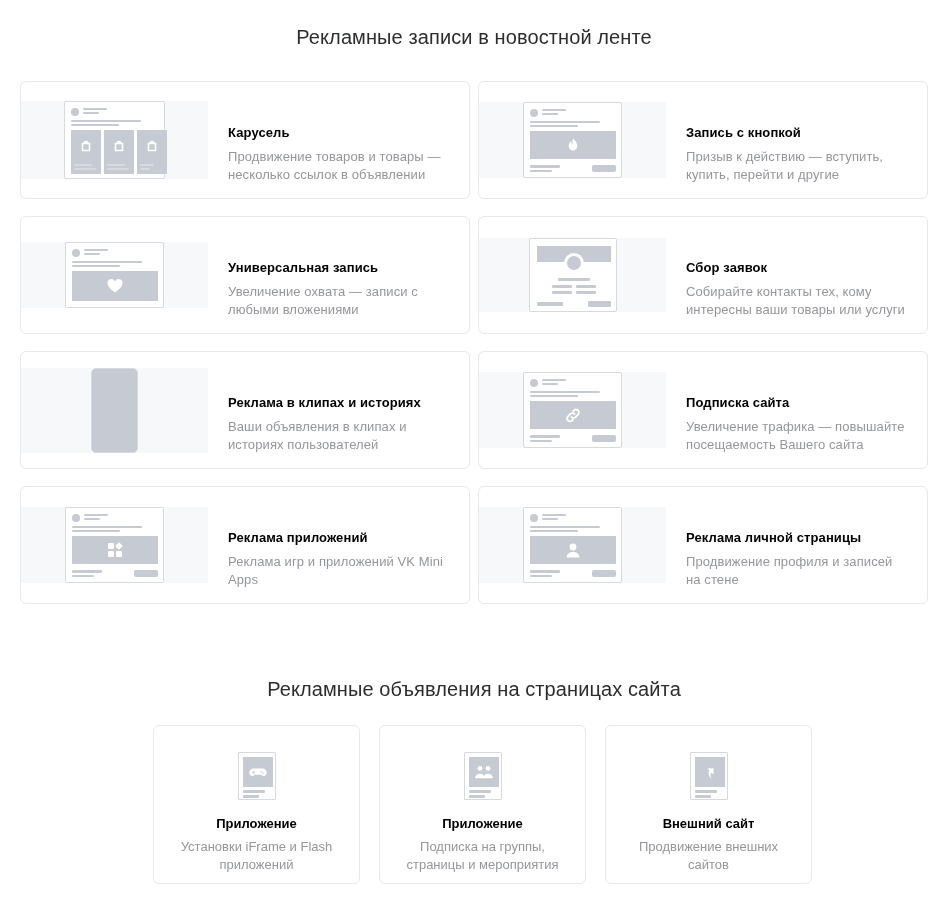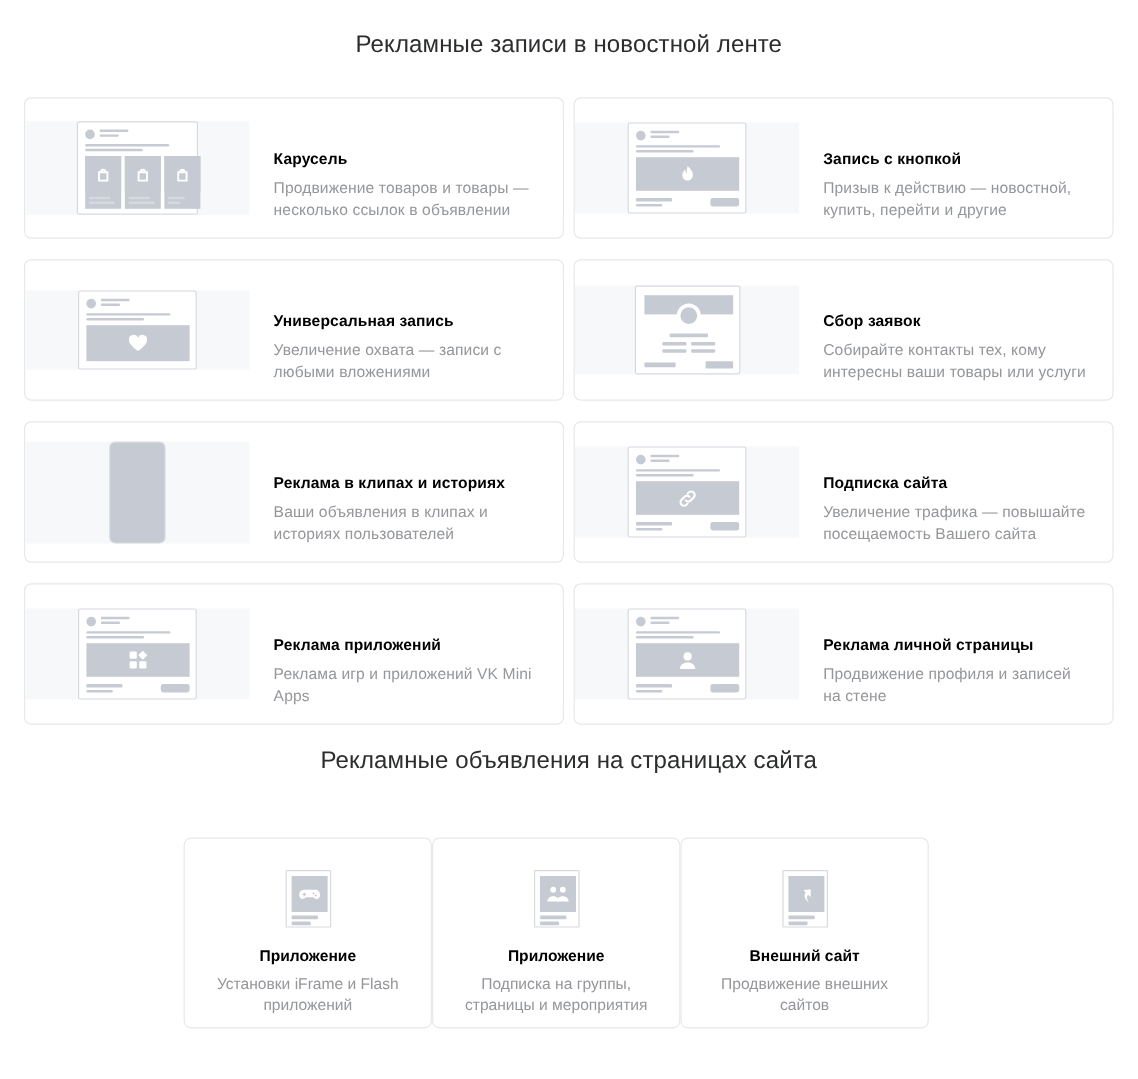--- a/index.html
+++ b/index.html
@@ -13,21 +13,21 @@
 
   
   .section-title {
     text-align: center;
     font-size: 20px;
     font-weight: 400;
     color: #2c2d2e;
     letter-spacing: 0.1px;
   }
   #feed-title { position: absolute; left: 0; top: 26px; width: 948px; }
-  #site-title { position: absolute; left: 0; top: 623px; width: 948px; }
+  #site-title { position: absolute; left: 0; top: 678px; width: 948px; }
 
   
   .feed-grid {
     position: absolute;
     left: 20px; top: 81px;
     width: 908px;
     display: grid;
     grid-template-columns: 450px 450px;
     column-gap: 8px;
     row-gap: 17px;
@@ -96,23 +96,24 @@
   .mock-phone {
     width: 47px; height: 85px;
     background: #c5cad3;
     border: 1px solid #d6dae0;
     border-radius: 5px;
   }
 
   
   .site-grid {
     position: absolute;
-    left: 145px; top: 698px;
+    left: 145px; top: 725px;
     display: grid;
     grid-template-columns: 207px 207px 207px;
+    column-gap: 19px;
     padding-left: 8px;
   }
   .site-card {
     height: 159px;
     background: #ffffff;
     border: 1px solid #e7e8ec;
     border-radius: 6px;
     padding: 24px 14px 0 14px;
     text-align: center;
     cursor: pointer;
@@ -209,21 +210,21 @@
           <svg viewBox="0 0 16 18" style="left:41px;top:34px;width:16px;height:17px;">
             <path d="M8 1.5c2.8 2.6 4.6 4.9 4.6 7.8 0 3-2.1 5-4.6 5S3.4 12.3 3.4 9.3C3.4 7.3 4.5 5.6 6 4.2c0 2 .6 3 1.5 3.6C7.2 5.6 7.4 3.4 8 1.5z" fill="#ffffff"></path>
           </svg>
           <div class="bar" style="left:6px;top:62px;width:30px;height:3px;"></div>
           <div class="bar" style="left:6px;top:67px;width:22px;height:2px;"></div>
           <div class="blk" style="left:68px;top:62px;width:24px;height:7px;border-radius:2px;"></div>
         </div>
       </div>
       <div class="feed-card-body">
         <div class="feed-card-title">Запись с кнопкой</div>
-        <div class="feed-card-desc">Призыв к действию — новостной, купить, перейти и другие</div>
+        <div class="feed-card-desc">Призыв к действию — вступить, купить, перейти и другие</div>
       </div>
     </div>
 
     <div class="feed-card">
       <div class="feed-card-icon">
         <div class="mock mock-post" style="height:66px;">
           <div class="dot" style="left:6px;top:6px;width:8px;height:8px;"></div>
           <div class="bar" style="left:18px;top:6px;width:24px;height:2px;"></div>
           <div class="bar" style="left:18px;top:10px;width:16px;height:2px;"></div>
           <div class="bar" style="left:6px;top:18px;width:70px;height:2px;"></div>

